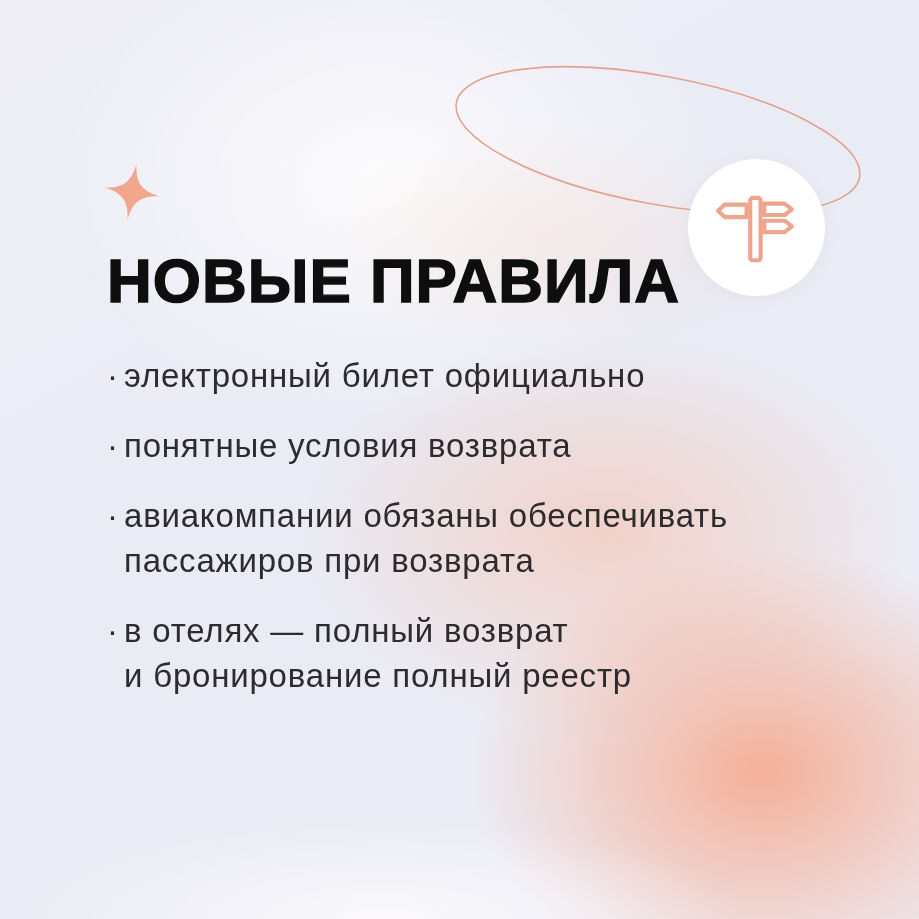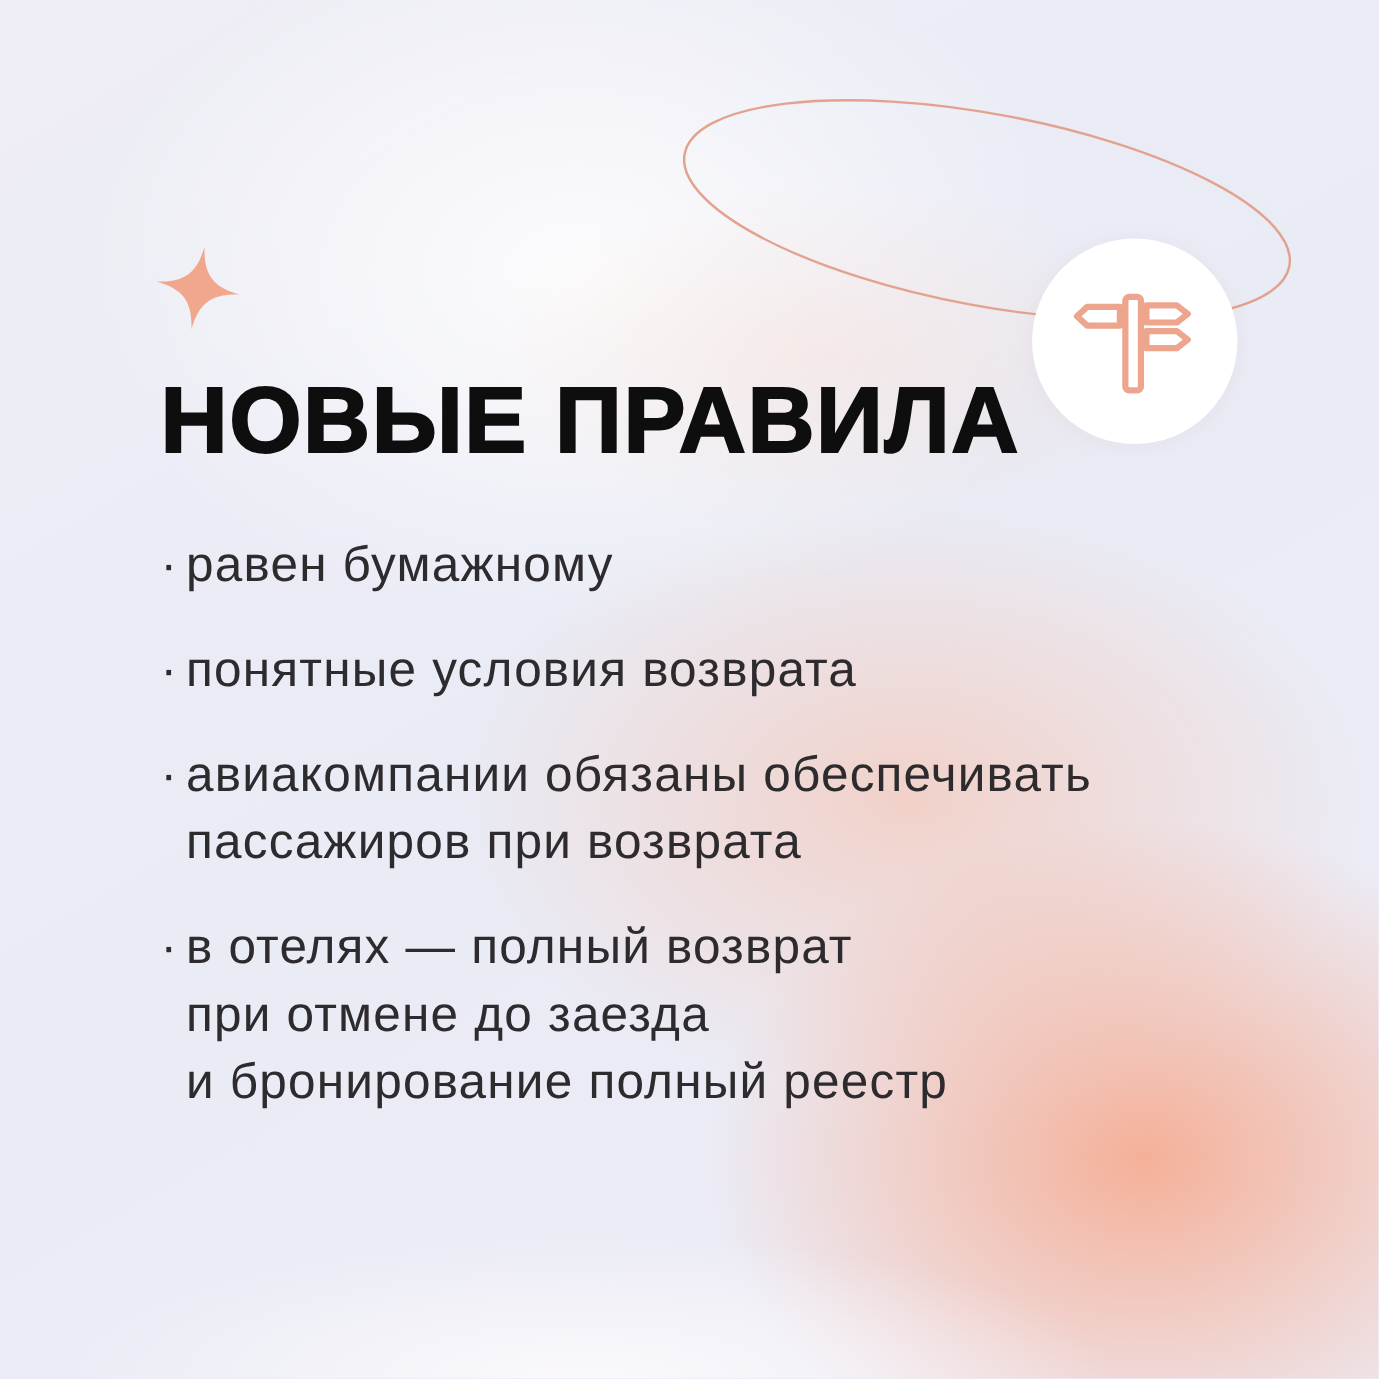--- a/index.html
+++ b/index.html
@@ -107,21 +107,21 @@
   <div class="content">
     <h1>
       <span>НОВЫЕ ПРАВИЛА</span><br>
     </h1>
 
     <div class="list">
 
       <div class="item">
         <span class="dot">·</span>
         <div class="lines">
-          <div>равен бумажному</div>
+          <div>электронный билет официально</div>
         </div>
       </div>
 
       <div class="item">
         <span class="dot">·</span>
         <div class="lines">
           <div>понятные условия возврата</div>
         </div>
       </div>
 
@@ -130,21 +130,20 @@
         <div class="lines">
           <div>авиакомпании обязаны обеспечивать</div>
           <div>пассажиров при возврата</div>
         </div>
       </div>
 
       <div class="item">
         <span class="dot">·</span>
         <div class="lines">
           <div>в отелях — полный возврат</div>
-          <div>при отмене до заезда</div>
           <div>и бронирование полный реестр</div>
         </div>
       </div>
 
     </div>
   </div>
 
 </div>
 
 </body></html>

